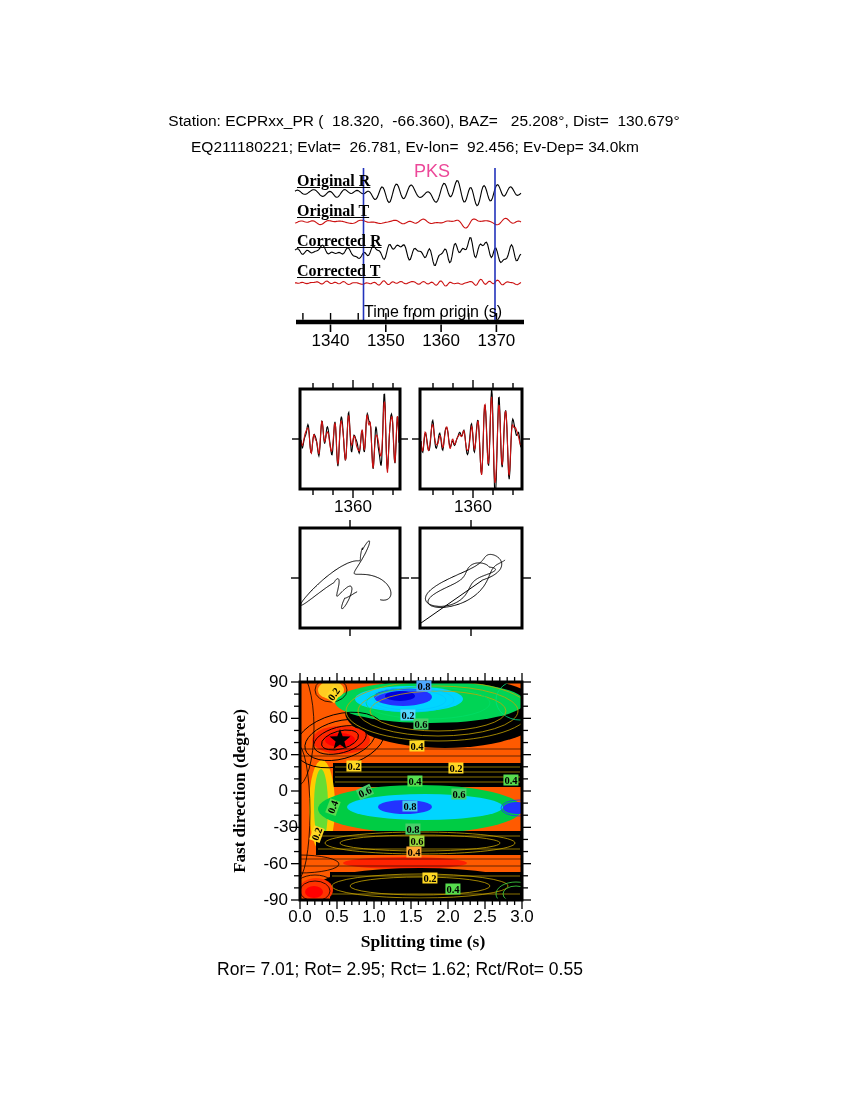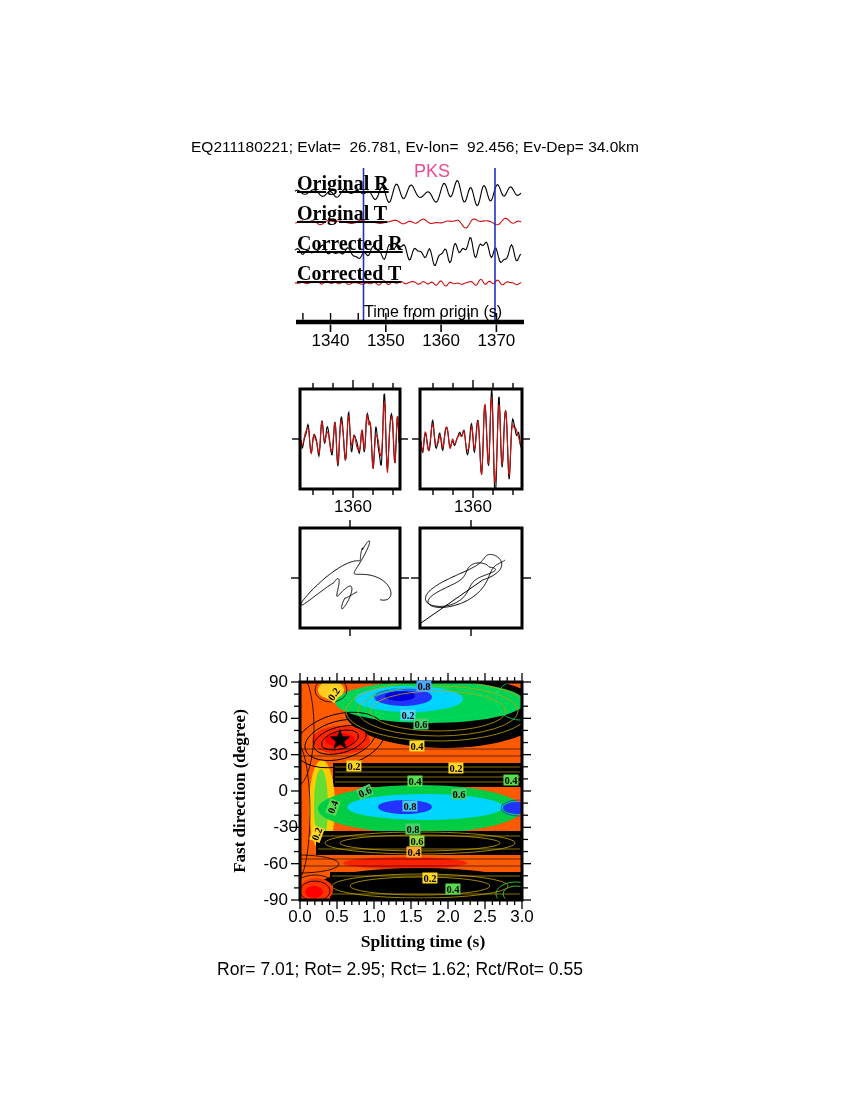--- a/index.html
+++ b/index.html
@@ -4,30 +4,31 @@
 <style>
   html,body{margin:0;padding:0;background:#fff;}
   .page{position:relative;width:850px;height:1100px;background:#ffffff;
         font-family:"Liberation Sans",sans-serif;color:#000;overflow:hidden;}
   .abs{position:absolute;}
   .pre{white-space:pre;}
   .ctr{transform:translateX(-50%);}
   .serifb{font-family:"Liberation Serif",serif;font-weight:bold;}
   .hdr{font-size:15.5px;}
   .ticklab{font-size:17px;}
-  .tracelab{font-size:20px;text-decoration:underline;}
+  .tracelab{font-size:16px;text-decoration:underline;}
   .chip{position:absolute;font-family:"Liberation Serif",serif;font-weight:bold;
         font-size:10.5px;line-height:11px;padding:0 1px;color:#000;}
   svg{position:absolute;display:block;}
 </style>
 </head>
 <body>
 
 <div class="page">
 
+  <div class="abs ctr pre hdr" style="left:424px;top:112px;">Station: ECPRxx_PR (  18.320,  -66.360), BAZ=   25.208°, Dist=  130.679°</div>
   <div class="abs ctr pre hdr" style="left:415px;top:138px;">EQ211180221; Evlat=  26.781, Ev-lon=  92.456; Ev-Dep= 34.0km</div>
 
   <div class="abs ctr" style="left:432px;top:161px;color:#ec4899;font-size:18px;">PKS</div>
   <svg id="wsvg" viewBox="280 160 260 200" style="left:280px;top:160px;" width="260" height="200">
       <polyline points="295.0,191.3 296.2,190.4 297.4,190.0 298.6,190.4 299.8,191.2 300.9,192.2 302.1,193.2 303.3,193.9 304.5,194.3 305.7,194.2 306.9,193.7 308.1,192.9 309.3,192.0 310.5,191.1 311.7,190.3 312.8,189.8 314.0,189.7 315.2,190.1 316.4,190.9 317.6,192.1 318.8,193.4 320.0,194.8 321.2,195.8 322.4,196.4 323.5,196.3 324.7,195.5 325.9,194.4 327.1,193.1 328.3,192.0 329.5,191.4 330.7,191.6 331.9,192.5 333.1,193.9 334.3,195.4 335.4,196.7 336.6,197.3 337.8,197.1 339.0,196.0 340.2,194.3 341.4,192.4 342.6,190.8 343.8,189.7 345.0,189.5 346.1,190.1 347.3,191.1 348.5,192.2 349.7,193.1 350.9,193.5 352.1,193.3 353.3,192.5 354.5,191.6 355.7,190.8 356.9,190.4 358.0,190.6 359.2,191.4 360.4,192.4 361.6,193.3 362.8,193.8 364.0,193.7 365.2,193.0 366.4,192.0 367.6,191.3 368.7,191.2 369.9,192.1 371.1,193.8 372.3,196.0 373.5,198.1 374.7,199.4 375.9,199.3 377.1,197.7 378.3,194.8 379.5,191.5 380.6,188.6 381.8,187.0 383.0,187.4 384.2,189.8 385.4,193.7 386.6,197.9 387.8,201.1 389.0,202.5 390.2,201.6 391.3,198.5 392.5,194.2 393.7,189.5 394.9,185.9 396.1,184.1 397.3,184.4 398.5,186.8 399.7,190.4 400.9,194.2 402.1,197.2 403.2,198.7 404.4,198.2 405.6,196.2 406.8,193.0 408.0,189.7 409.2,186.9 410.4,185.3 411.6,185.1 412.8,186.3 413.9,188.4 415.1,191.0 416.3,193.6 417.5,195.6 418.7,196.9 419.9,197.4 421.1,197.3 422.3,196.5 423.5,195.4 424.7,194.1 425.8,192.8 427.0,192.0 428.2,191.8 429.4,192.4 430.6,193.8 431.8,195.9 433.0,198.4 434.2,200.6 435.4,202.0 436.5,202.1 437.7,200.5 438.9,197.4 440.1,193.3 441.3,188.9 442.5,185.4 443.7,183.5 444.9,183.8 446.1,186.0 447.3,189.6 448.4,193.3 449.6,196.0 450.8,196.7 452.0,195.1 453.2,191.5 454.4,187.0 455.6,183.0 456.8,180.7 458.0,180.9 459.1,183.9 460.3,188.8 461.5,194.4 462.7,199.2 463.9,201.9 465.1,201.8 466.3,199.2 467.5,195.1 468.7,190.8 469.9,188.0 471.0,187.6 472.2,189.9 473.4,194.3 474.6,199.5 475.8,203.8 477.0,205.7 478.2,204.7 479.4,201.0 480.6,195.8 481.7,190.6 482.9,186.9 484.1,185.6 485.3,187.0 486.5,190.5 487.7,194.9 488.9,198.7 490.1,200.8 491.3,200.5 492.5,197.9 493.6,193.9 494.8,189.5 496.0,186.2 497.2,184.6 498.4,185.2 499.6,187.6 500.8,190.8 502.0,193.9 503.2,195.8 504.3,196.2 505.5,194.9 506.7,192.6 507.9,189.9 509.1,187.8 510.3,186.8 511.5,187.3 512.7,188.9 513.9,191.1 515.1,193.3 516.2,194.8 517.4,195.4 518.6,195.1 519.8,194.2 521.0,193.2 " fill="none" stroke="#000" stroke-width="1.1"></polyline>
       <polyline points="295.0,223.1 296.2,222.7 297.4,222.2 298.6,221.6 299.8,221.2 300.9,221.0 302.1,221.0 303.3,221.3 304.5,221.7 305.7,222.0 306.9,222.2 308.1,222.1 309.3,221.7 310.5,221.3 311.7,220.9 312.8,220.8 314.0,221.1 315.2,221.7 316.4,222.6 317.6,223.5 318.8,224.3 320.0,224.6 321.2,224.5 322.4,224.0 323.5,223.2 324.7,222.3 325.9,221.4 327.1,220.8 328.3,220.6 329.5,220.7 330.7,220.9 331.9,221.2 333.1,221.5 334.3,221.6 335.4,221.6 336.6,221.4 337.8,221.2 339.0,221.1 340.2,221.1 341.4,221.2 342.6,221.4 343.8,221.7 345.0,222.0 346.1,222.4 347.3,222.7 348.5,223.0 349.7,223.3 350.9,223.4 352.1,223.5 353.3,223.3 354.5,223.0 355.7,222.4 356.9,221.8 358.0,221.1 359.2,220.6 360.4,220.2 361.6,220.2 362.8,220.4 364.0,220.8 365.2,221.3 366.4,221.7 367.6,222.1 368.7,222.2 369.9,222.2 371.1,222.1 372.3,222.1 373.5,222.1 374.7,222.3 375.9,222.6 377.1,222.9 378.3,223.2 379.5,223.4 380.6,223.5 381.8,223.3 383.0,223.0 384.2,222.7 385.4,222.4 386.6,222.2 387.8,222.0 389.0,221.7 390.2,221.4 391.3,221.1 392.5,220.7 393.7,220.4 394.9,220.3 396.1,220.4 397.3,220.8 398.5,221.5 399.7,222.3 400.9,223.1 402.1,223.6 403.2,223.8 404.4,223.6 405.6,223.1 406.8,222.4 408.0,221.8 409.2,221.4 410.4,221.4 411.6,221.8 412.8,222.3 413.9,222.8 415.1,223.2 416.3,223.1 417.5,222.6 418.7,221.8 419.9,220.8 421.1,219.9 422.3,219.3 423.5,219.1 424.7,219.5 425.8,220.3 427.0,221.3 428.2,222.3 429.4,223.1 430.6,223.4 431.8,223.5 433.0,223.2 434.2,222.9 435.4,222.7 436.5,222.6 437.7,222.6 438.9,222.8 440.1,222.9 441.3,222.9 442.5,222.6 443.7,222.2 444.9,221.7 446.1,221.3 447.3,221.0 448.4,221.0 449.6,221.1 450.8,221.3 452.0,221.4 453.2,221.3 454.4,221.0 455.6,220.6 456.8,220.3 458.0,220.3 459.1,220.9 460.3,222.1 461.5,223.8 462.7,225.6 463.9,227.2 465.1,228.0 466.3,228.0 467.5,227.0 468.7,225.3 469.9,223.2 471.0,221.2 472.2,219.7 473.4,219.1 474.6,219.1 475.8,219.6 477.0,220.3 478.2,220.9 479.4,221.3 480.6,221.4 481.7,221.3 482.9,221.1 484.1,220.9 485.3,220.8 486.5,220.8 487.7,220.9 488.9,221.1 490.1,221.4 491.3,221.9 492.5,222.6 493.6,223.3 494.8,224.0 496.0,224.6 497.2,224.8 498.4,224.5 499.6,223.7 500.8,222.5 502.0,221.0 503.2,219.7 504.3,218.7 505.5,218.3 506.7,218.6 507.9,219.5 509.1,220.7 510.3,221.9 511.5,222.8 512.7,223.2 513.9,223.0 515.1,222.5 516.2,221.8 517.4,221.2 518.6,221.1 519.8,221.3 521.0,222.0 " fill="none" stroke="#cc1111" stroke-width="1.1"></polyline>
       <polyline points="295.0,250.2 296.2,249.2 297.4,248.7 298.6,249.2 299.8,250.8 300.9,252.8 302.1,254.2 303.3,254.2 304.5,253.0 305.7,251.4 306.9,250.4 308.1,250.5 309.3,251.5 310.5,252.5 311.7,253.0 312.8,252.6 314.0,251.9 315.2,251.3 316.4,251.0 317.6,250.6 318.8,249.6 320.0,247.9 321.2,246.0 322.4,245.1 323.5,245.7 324.7,247.9 325.9,250.7 327.1,253.0 328.3,253.8 329.5,253.4 330.7,252.6 331.9,252.1 333.1,252.4 334.3,253.1 335.4,253.5 336.6,253.3 337.8,252.7 339.0,252.4 340.2,252.8 341.4,253.6 342.6,254.1 343.8,253.4 345.0,251.6 346.1,249.3 347.3,247.8 348.5,248.0 349.7,249.8 350.9,252.3 352.1,254.5 353.3,255.7 354.5,256.1 355.7,256.4 356.9,257.0 358.0,257.9 359.2,258.4 360.4,257.7 361.6,255.8 362.8,253.6 364.0,252.4 365.2,252.8 366.4,254.4 367.6,255.7 368.7,255.3 369.9,253.0 371.1,249.6 372.3,246.9 373.5,246.1 374.7,247.1 375.9,248.8 377.1,250.1 378.3,250.5 379.5,251.0 380.6,252.6 381.8,255.4 383.0,258.3 384.2,259.4 385.4,257.5 386.6,252.8 387.8,247.8 389.0,244.8 390.2,244.7 391.3,246.6 392.5,248.7 393.7,249.2 394.9,248.0 396.1,246.2 397.3,245.2 398.5,245.5 399.7,246.4 400.9,246.8 402.1,246.0 403.2,244.9 404.4,245.1 405.6,247.8 406.8,252.5 408.0,257.3 409.2,260.0 410.4,259.3 411.6,255.8 412.8,251.6 413.9,248.9 415.1,248.4 416.3,249.5 417.5,250.8 418.7,251.3 419.9,251.3 421.1,251.8 422.3,253.4 423.5,255.8 424.7,257.5 425.8,257.1 427.0,254.2 428.2,250.7 429.4,248.8 430.6,250.6 431.8,255.5 433.0,261.4 434.2,265.2 435.4,265.3 436.5,262.4 437.7,258.5 438.9,255.7 440.1,254.6 441.3,254.0 442.5,252.8 443.7,250.7 444.9,249.1 446.1,249.9 447.3,253.9 448.4,259.3 449.6,262.7 450.8,261.8 452.0,256.4 453.2,249.3 454.4,244.3 455.6,243.5 456.8,246.5 458.0,250.4 459.1,252.6 460.3,252.0 461.5,249.9 462.7,248.4 463.9,248.7 465.1,249.6 466.3,249.2 467.5,246.1 468.7,241.3 469.9,237.6 471.0,238.0 472.2,243.1 473.4,250.5 474.6,256.3 475.8,257.5 477.0,254.2 478.2,249.0 479.4,245.2 480.6,244.1 481.7,245.0 482.9,245.6 484.1,244.6 485.3,242.8 486.5,242.3 487.7,244.8 488.9,249.8 490.1,255.0 491.3,257.5 492.5,256.0 493.6,252.0 494.8,248.5 496.0,248.2 497.2,251.6 498.4,256.7 499.6,260.9 500.8,262.4 502.0,261.6 503.2,260.1 504.3,259.2 505.5,259.1 506.7,258.4 507.9,255.8 509.1,251.3 510.3,246.8 511.5,244.8 512.7,246.8 513.9,251.9 515.1,257.4 516.2,260.7 517.4,260.5 518.6,258.0 519.8,255.3 521.0,254.2 " fill="none" stroke="#000" stroke-width="1.1"></polyline>
       <polyline points="295.0,282.9 296.2,282.9 297.4,283.1 298.6,283.2 299.8,283.0 300.9,282.6 302.1,282.4 303.3,282.5 304.5,283.0 305.7,283.4 306.9,283.6 308.1,283.4 309.3,283.0 310.5,282.6 311.7,282.5 312.8,282.5 314.0,282.4 315.2,282.2 316.4,281.9 317.6,281.9 318.8,282.4 320.0,283.2 321.2,283.9 322.4,284.0 323.5,283.3 324.7,282.2 325.9,281.2 327.1,281.1 328.3,281.8 329.5,282.8 330.7,283.5 331.9,283.5 333.1,283.0 334.3,282.4 335.4,282.2 336.6,282.7 337.8,283.4 339.0,283.8 340.2,283.5 341.4,282.6 342.6,281.8 343.8,281.6 345.0,282.1 346.1,283.2 347.3,284.1 348.5,284.5 349.7,284.3 350.9,283.7 352.1,283.1 353.3,282.7 354.5,282.7 355.7,282.7 356.9,282.8 358.0,283.1 359.2,283.4 360.4,283.9 361.6,284.2 362.8,284.3 364.0,283.9 365.2,283.3 366.4,282.9 367.6,283.0 368.7,283.3 369.9,283.7 371.1,283.6 372.3,283.1 373.5,282.5 374.7,282.4 375.9,283.0 377.1,284.1 378.3,285.0 379.5,284.9 380.6,283.9 381.8,282.3 383.0,281.0 384.2,280.9 385.4,281.9 386.6,283.4 387.8,284.5 389.0,284.5 390.2,283.6 391.3,282.5 392.5,281.8 393.7,282.0 394.9,282.7 396.1,283.2 397.3,283.2 398.5,282.6 399.7,281.8 400.9,281.5 402.1,281.8 403.2,282.6 404.4,283.4 405.6,283.7 406.8,283.6 408.0,283.0 409.2,282.4 410.4,281.9 411.6,281.6 412.8,281.5 413.9,281.7 415.1,282.3 416.3,283.1 417.5,283.9 418.7,284.2 419.9,283.9 421.1,282.9 422.3,281.9 423.5,281.5 424.7,281.9 425.8,282.9 427.0,283.8 428.2,283.9 429.4,283.4 430.6,282.6 431.8,282.2 433.0,282.7 434.2,283.9 435.4,285.0 436.5,285.2 437.7,284.2 438.9,282.4 440.1,281.1 441.3,281.0 442.5,282.3 443.7,284.3 444.9,285.8 446.1,286.0 447.3,285.0 448.4,283.5 449.6,282.4 450.8,282.3 452.0,282.9 453.2,283.5 454.4,283.8 455.6,283.5 456.8,283.2 458.0,283.1 459.1,283.5 460.3,284.0 461.5,284.2 462.7,284.1 463.9,283.6 465.1,283.1 466.3,282.7 467.5,282.4 468.7,282.0 469.9,281.6 471.0,281.5 472.2,282.0 473.4,283.2 474.6,284.7 475.8,285.4 477.0,284.6 478.2,282.6 479.4,280.4 480.6,279.3 481.7,279.7 482.9,281.5 484.1,283.4 485.3,284.3 486.5,283.7 487.7,282.4 488.9,281.3 490.1,281.4 491.3,282.4 492.5,283.5 493.6,283.7 494.8,282.7 496.0,281.2 497.2,280.2 498.4,280.5 499.6,281.9 500.8,283.6 502.0,284.8 503.2,284.7 504.3,283.8 505.5,282.7 506.7,282.0 507.9,281.9 509.1,282.2 510.3,282.5 511.5,282.6 512.7,282.8 513.9,283.2 515.1,283.9 516.2,284.5 517.4,284.7 518.6,284.1 519.8,283.3 521.0,282.6 " fill="none" stroke="#cc1111" stroke-width="1.1"></polyline>
       <line x1="363.5" y1="168" x2="363.5" y2="321" stroke="#2233bb" stroke-width="1.6"></line>
       <line x1="495" y1="168" x2="495" y2="321" stroke="#2233bb" stroke-width="1.6"></line>

